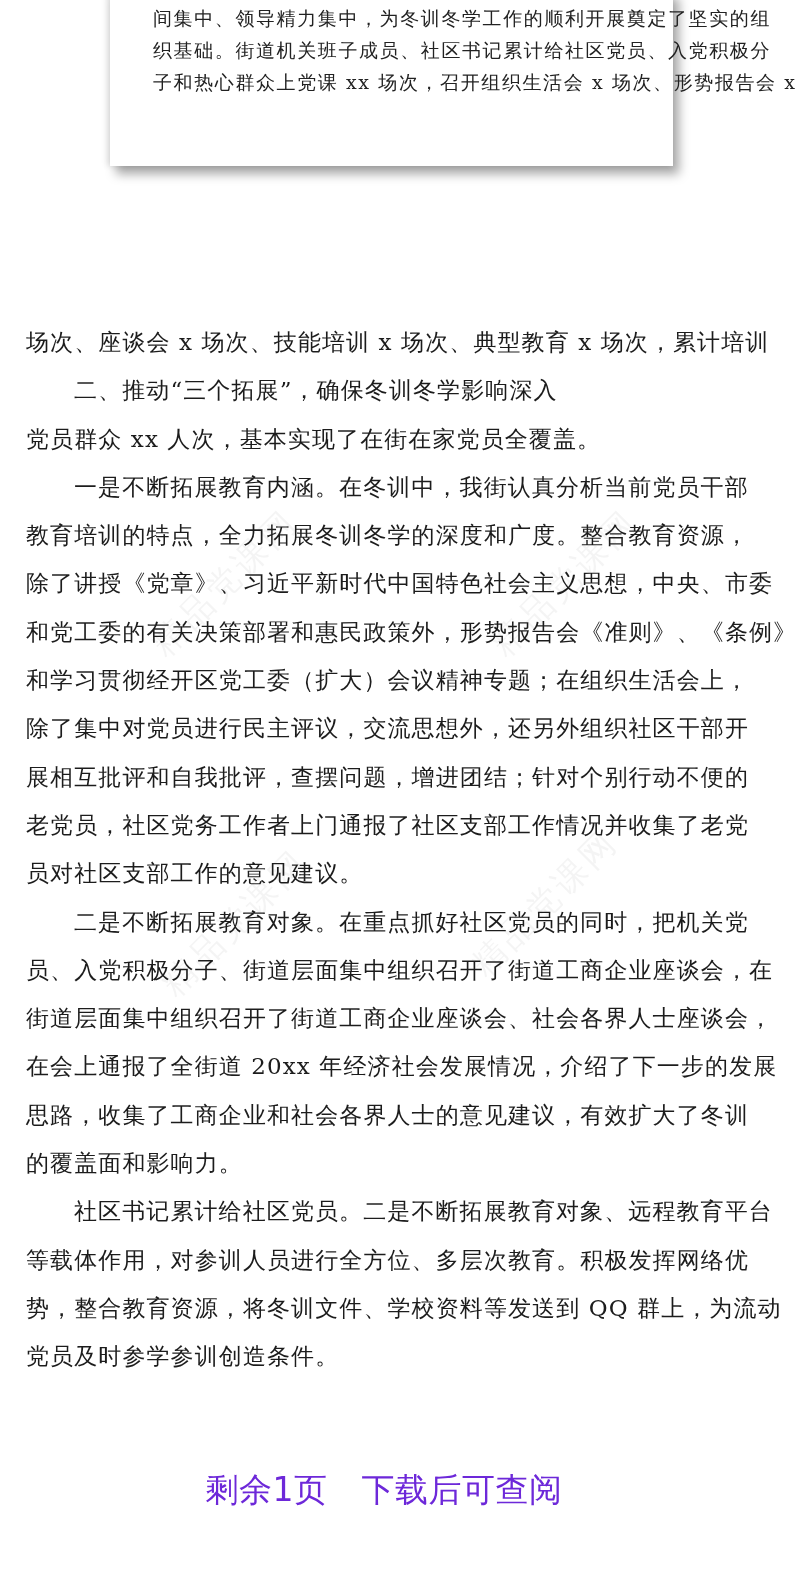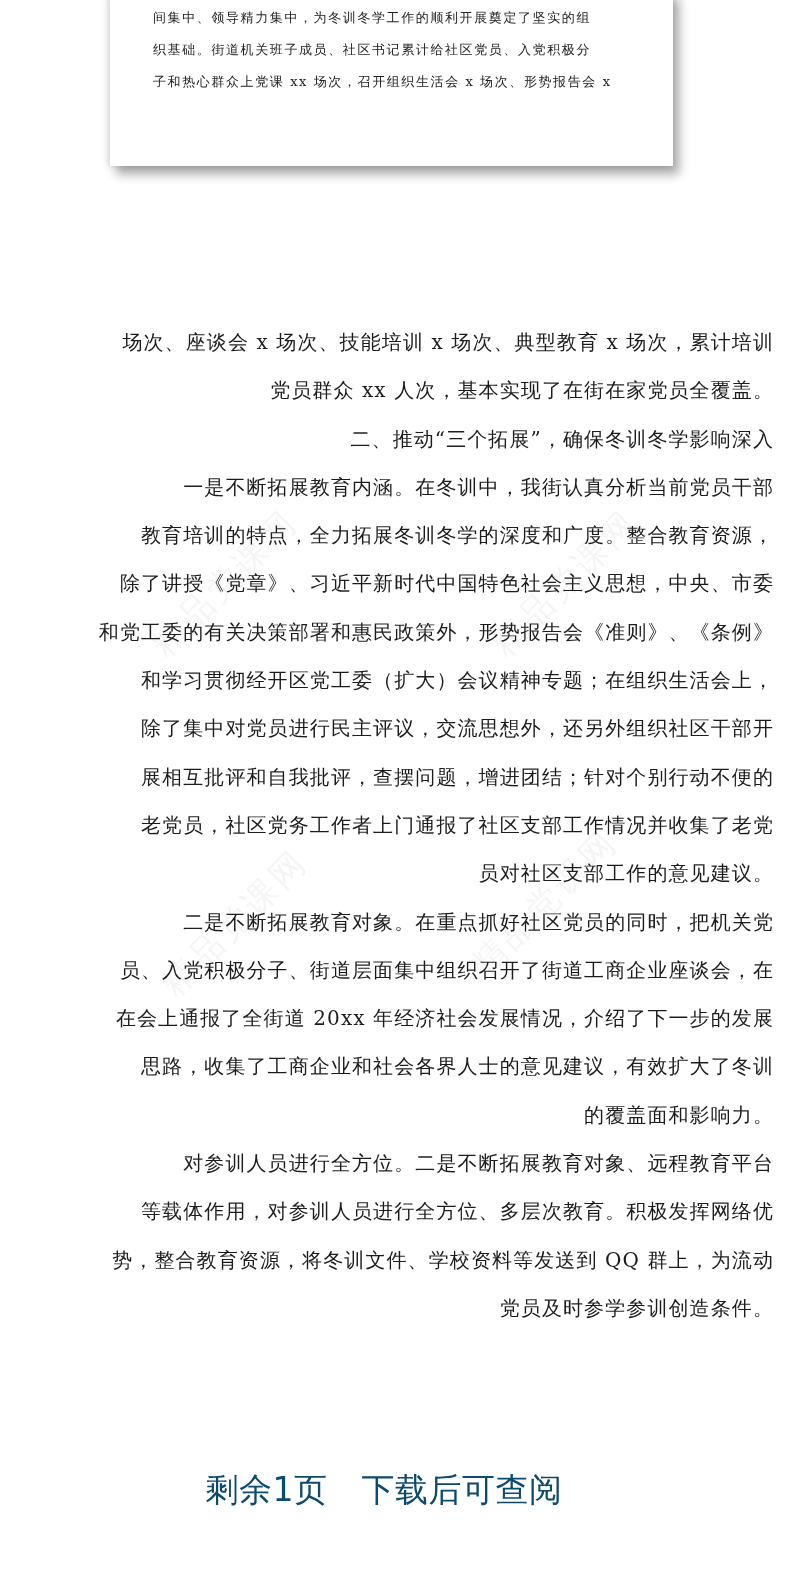--- a/index.html
+++ b/index.html
@@ -24,41 +24,40 @@
       background: #ffffff;
       box-shadow: 6px 8px 10px rgba(0,0,0,0.35), -3px 0 6px rgba(0,0,0,0.12);
     }
     .card-lines {
       position: absolute;
       left: 43px;
       top: 12px;
       width: 480px;
     }
     .card-line {
-      font-size: 13px;
+      font-size: 19px;
       line-height: 32px;
       height: 32px;
       white-space: nowrap;
       letter-spacing: 1.6px;
       color: #222;
     }
     .body-text {
       position: absolute;
       left: 26px;
       top: 318px;
       width: 748px;
     }
     .line {
-      font-size: 20px;
+      font-size: 23px;
       line-height: 48.3px;
       height: 48.3px;
       white-space: nowrap;
       letter-spacing: 1.1px;
       color: #1c1c1c;
-      text-align: right;
     }
     .indent { padding-left: 48px; }
     .bold {
       font-weight: normal;
       font-family: "DejaVu Sans", "Liberation Sans", sans-serif;
     }
     .watermark {
       position: absolute;
       font-family: "DejaVu Sans", "Liberation Sans", sans-serif;
       font-size: 34px;
@@ -69,21 +68,21 @@
       letter-spacing: 4px;
     }
     .footer-note {
       position: absolute;
       left: 0;
       top: 1468px;
       width: 768px;
       text-align: center;
       font-family: "DejaVu Sans", "Liberation Sans", sans-serif;
       font-size: 33px;
-      color: #0c4a6e;
+      color: #6d28d9;
       letter-spacing: 0.5px;
     }
     .footer-note span + span { margin-left: 34px; }
   </style>
 </head>
 <body>
 
 <div class="card">
   <div class="card-lines">
     <div class="card-line">间集中、领导精力集中，为冬训冬学工作的顺利开展奠定了坚实的组</div>
@@ -92,37 +91,38 @@
   </div>
 </div>
 
 <div class="watermark" style="left:130px; top:560px;">精品党课网</div>
 <div class="watermark" style="left:470px; top:560px;">精品党课网</div>
 <div class="watermark" style="left:140px; top:900px;">精品党课网</div>
 <div class="watermark" style="left:450px; top:880px;">精品党课网</div>
 
 <div class="body-text" id="doc-body">
     <div class="line"><span>场次、座谈会 x 场次、技能培训 x 场次、典型教育 x 场次，累计培训</span></div>
+    <div class="line indent"><span>二、推动“三个拓展”，确保冬训冬学影响深入</span></div>
     <div class="line"><span>党员群众 xx 人次，基本实现了在街在家党员全覆盖。</span></div>
-    <div class="line indent"><span>二、推动“三个拓展”，确保冬训冬学影响深入</span></div>
     <div class="line indent"><span class="bold">一是不断拓展教育内涵。</span><span>在冬训中，我街认真分析当前党员干部</span></div>
     <div class="line"><span>教育培训的特点，全力拓展冬训冬学的深度和广度。整合教育资源，</span></div>
     <div class="line"><span>除了讲授《党章》、习近平新时代中国特色社会主义思想，中央、市委</span></div>
     <div class="line"><span>和党工委的有关决策部署和惠民政策外，形势报告会《准则》、《条例》</span></div>
     <div class="line"><span>和学习贯彻经开区党工委（扩大）会议精神专题；在组织生活会上，</span></div>
     <div class="line"><span>除了集中对党员进行民主评议，交流思想外，还另外组织社区干部开</span></div>
     <div class="line"><span>展相互批评和自我批评，查摆问题，增进团结；针对个别行动不便的</span></div>
     <div class="line"><span>老党员，社区党务工作者上门通报了社区支部工作情况并收集了老党</span></div>
     <div class="line"><span>员对社区支部工作的意见建议。</span></div>
     <div class="line indent"><span class="bold">二是不断拓展教育对象。</span><span>在重点抓好社区党员的同时，把机关党</span></div>
     <div class="line"><span>员、入党积极分子、街道层面集中组织召开了街道工商企业座谈会，在</span></div>
+    <div class="line"><span>街道层面集中组织召开了街道工商企业座谈会、社会各界人士座谈会，</span></div>
     <div class="line"><span>在会上通报了全街道 20xx 年经济社会发展情况，介绍了下一步的发展</span></div>
     <div class="line"><span>思路，收集了工商企业和社会各界人士的意见建议，有效扩大了冬训</span></div>
     <div class="line"><span>的覆盖面和影响力。</span></div>
-    <div class="line indent"><span class="bold">对参训人员进行全方位。</span><span>二是不断拓展教育对象、远程教育平台</span></div>
+    <div class="line indent"><span class="bold">社区书记累计给社区党员。</span><span>二是不断拓展教育对象、远程教育平台</span></div>
     <div class="line"><span>等载体作用，对参训人员进行全方位、多层次教育。积极发挥网络优</span></div>
     <div class="line"><span>势，整合教育资源，将冬训文件、学校资料等发送到 QQ 群上，为流动</span></div>
     <div class="line"><span>党员及时参学参训创造条件。</span></div>
   </div>
 
 <div class="footer-note">
   <span>剩余1页</span><span>下载后可查阅</span>
 </div>
 
 </body></html>

